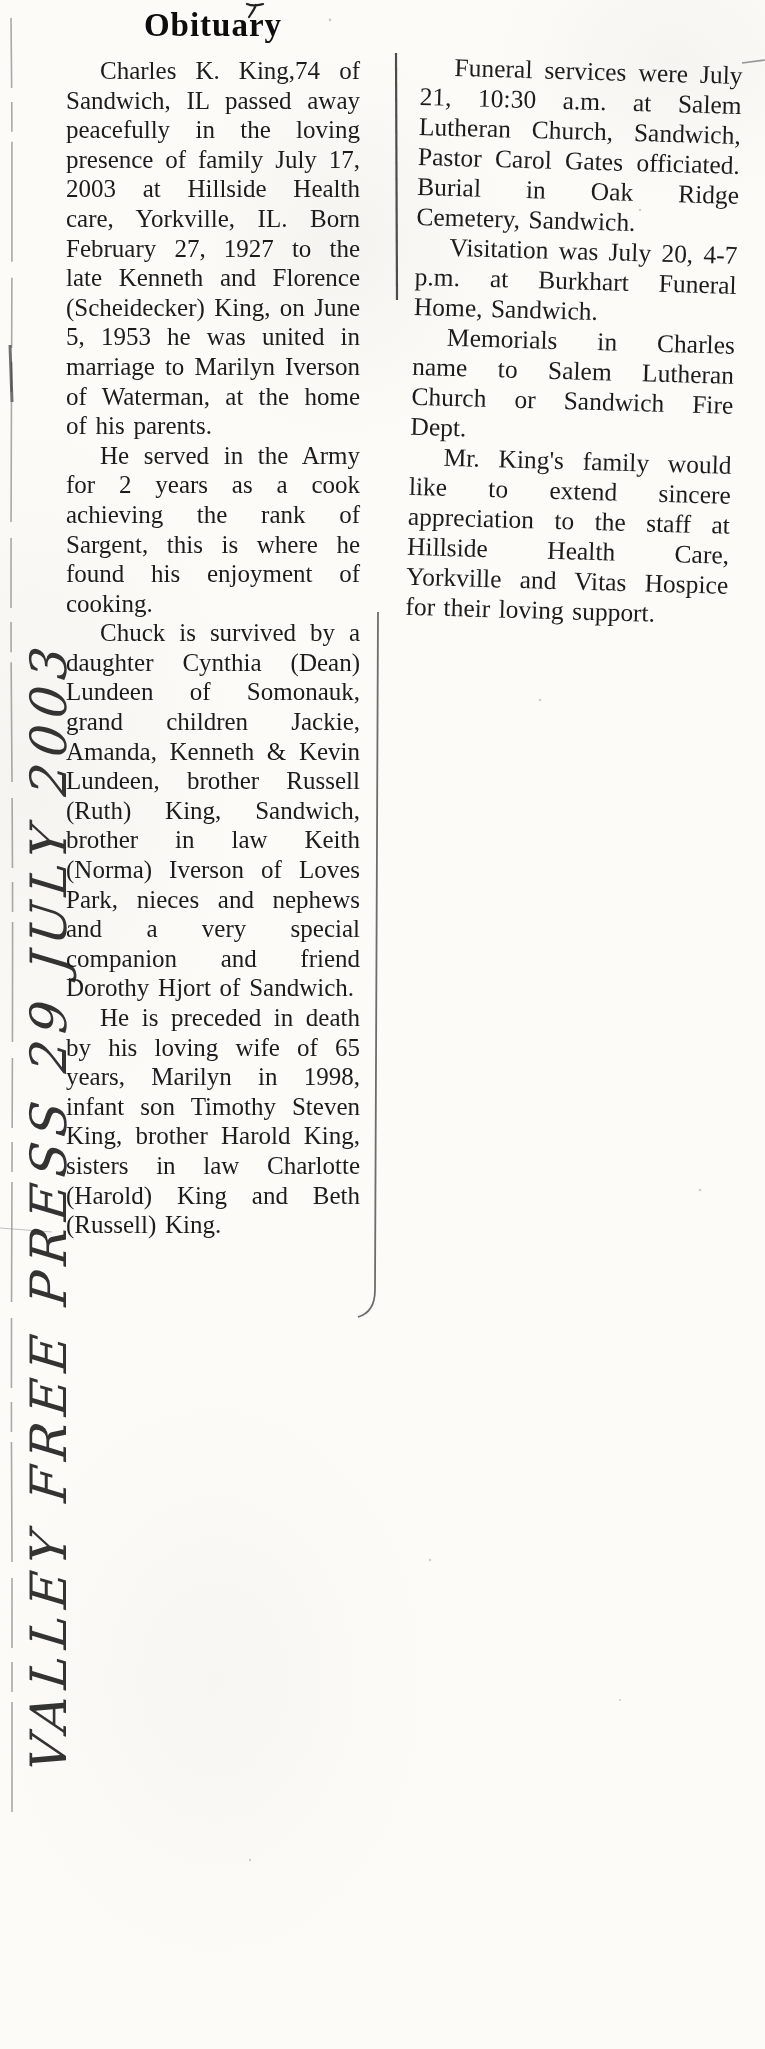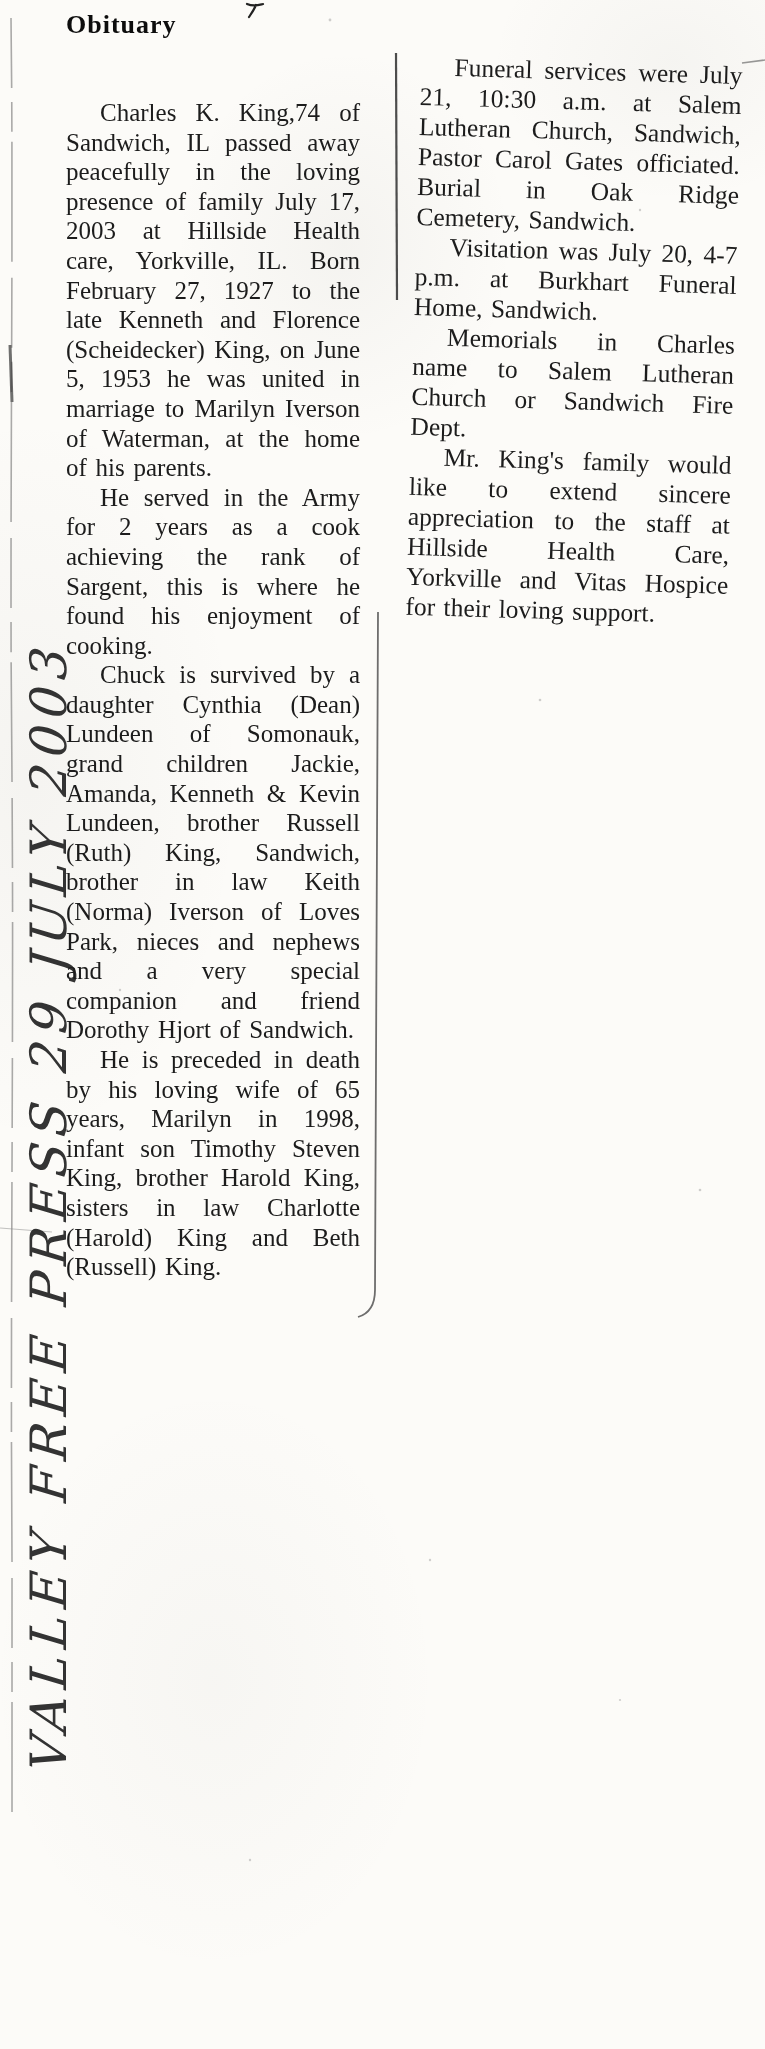--- a/index.html
+++ b/index.html
@@ -8,28 +8,28 @@
     font-family:"Liberation Serif", serif; color:#1c1c1c;
     background:
       radial-gradient(ellipse 260px 200px at 88% 3%, rgba(120,120,112,.05), transparent 70%),
       radial-gradient(ellipse 300px 520px at 4% 38%, rgba(110,110,104,.05), transparent 70%),
       radial-gradient(ellipse 240px 280px at 45% 12%, rgba(120,118,108,.06), transparent 70%),
       radial-gradient(ellipse 320px 420px at 28% 82%, rgba(120,120,112,.04), transparent 70%),
       #fcfbf8;
   }
   .title {
     position:absolute; left:66px; top:4px; width:294px; margin:0;
-    text-align:left; font-size:26px; line-height:42px; font-weight:bold;
+    text-align:center; font-size:33px; line-height:42px; font-weight:bold;
     color:#0d0d0d; letter-spacing:1px;
   }
   .col { position:absolute; text-align:justify; }
   .col p { margin:0; text-indent:34px; }
   .col-left {
     left:66px; top:56px; width:294px;
-    font-size:25px; line-height:29.6px; word-spacing:2.5px;margin-top:42px;
+    font-size:25px; line-height:29.6px; word-spacing:2.5px;
   }
   .col-right {
     left:421px; top:52px; width:322px;
     font-size:25.5px; line-height:30px; word-spacing:2px;
     transform:rotate(1.6deg); transform-origin:0 0;
   }
   .margin-note {
     position:absolute; left:20px; top:1768px; width:1180px; height:70px;
     transform:rotate(-90deg) skewX(-6deg); transform-origin:0 0;
     font-family:"DejaVu Serif", serif; font-style:italic;

